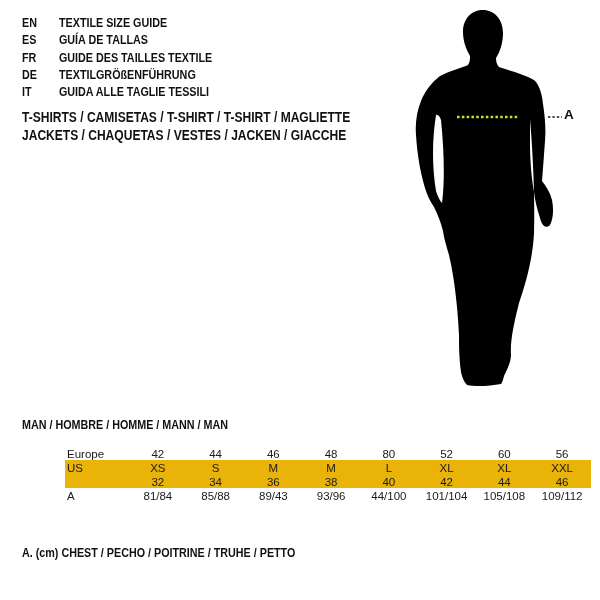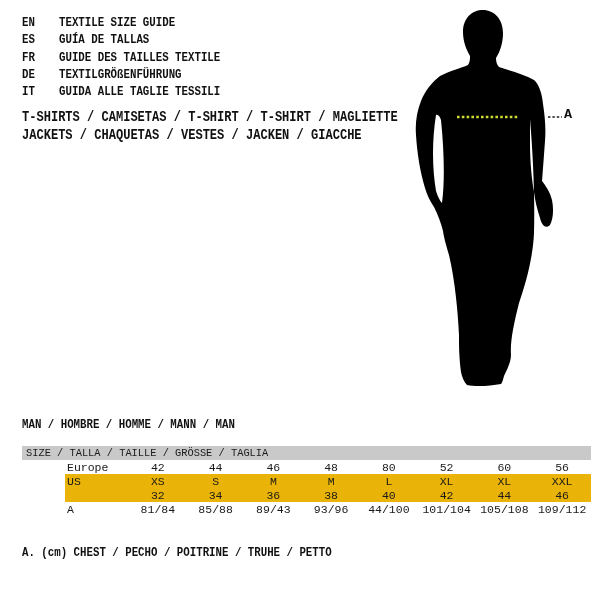--- a/index.html
+++ b/index.html
@@ -1,17 +1,17 @@
 <!DOCTYPE html>
 <html><head>
 <meta charset="utf-8">
 <style>
   html, body { margin:0; padding:0; background:#ffffff; }
   body { width:600px; height:600px; position:relative; font-family:"Liberation Sans", sans-serif; color:#111; }
-  .canvas { position:absolute; left:0; top:0; width:600px; height:600px; background:#fff; overflow:hidden;font-family:Liberation Mono, monospace; }
+  .canvas { position:absolute; left:0; top:0; width:600px; height:600px; background:#fff; overflow:hidden; }
 
   .condensed { transform:scaleX(0.86); transform-origin:0 0; white-space:nowrap; }
 
   .lang-block { position:absolute; left:22px; top:15px; font-weight:700; font-size:12.5px; }
   .lang-row { display:flex; height:17.3px; line-height:17.3px; }
   .lang-code { width:43px; }
   .lang-label { white-space:nowrap; }
 
   .cat-block { position:absolute; left:22px; top:108px; font-weight:700; font-size:14px; line-height:18.3px; }
 
@@ -108,23 +108,20 @@
       <line x1="57" y1="112" x2="118" y2="112" stroke-width="2.6" stroke-dasharray="2.6 2.2" stroke="#cedb2e"></line>
       <line x1="148" y1="112" x2="162" y2="112" stroke-width="1.6" stroke-dasharray="2.4 2" stroke="#1a1a1a"></line>
     </svg>
   </div>
 
   <div class="measure-label">A</div>
 
   <div class="section-title condensed">MAN / HOMBRE / HOMME / MANN / MAN</div>
 
   <div class="size-table">
-    <div class="t-header">
-      <span class="t-header-text">SIZE / TALLA / TAILLE / GRÖSSE / TAGLIA</span>
-    </div>
 
     <div class="t-row">
       <span class="t-label">Europe</span>
       <span class="t-cell">42</span>
       <span class="t-cell">44</span>
       <span class="t-cell">46</span>
       <span class="t-cell">48</span>
       <span class="t-cell">80</span>
       <span class="t-cell">52</span>
       <span class="t-cell">60</span>

